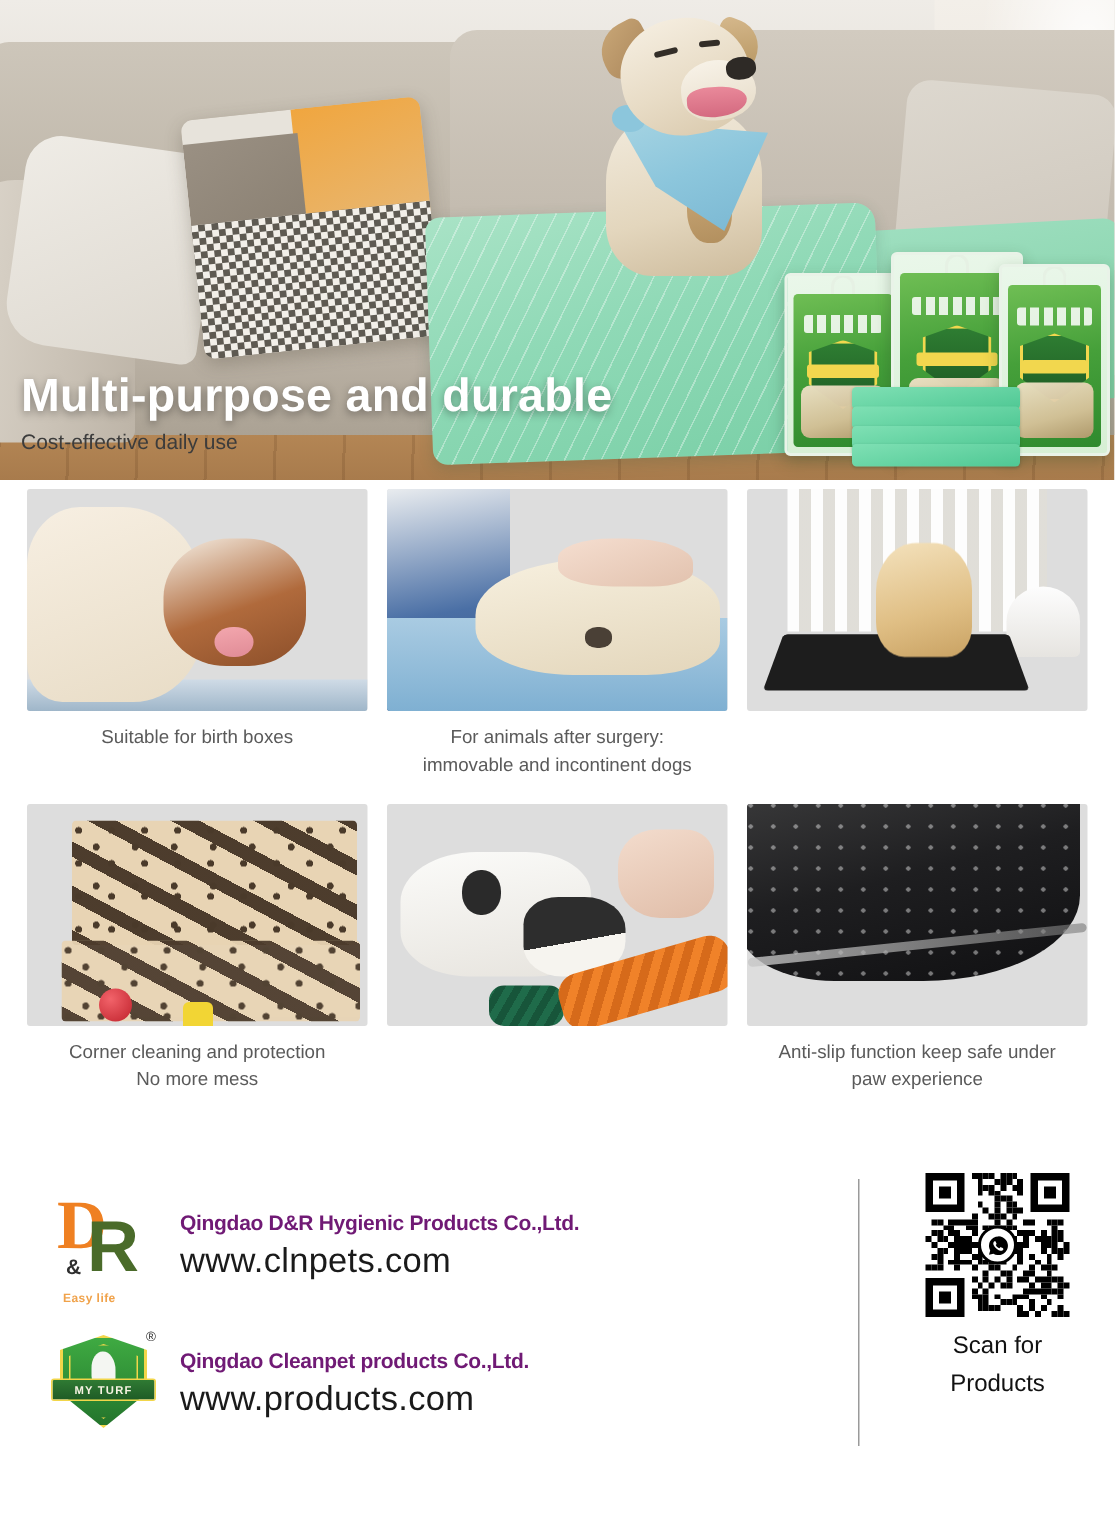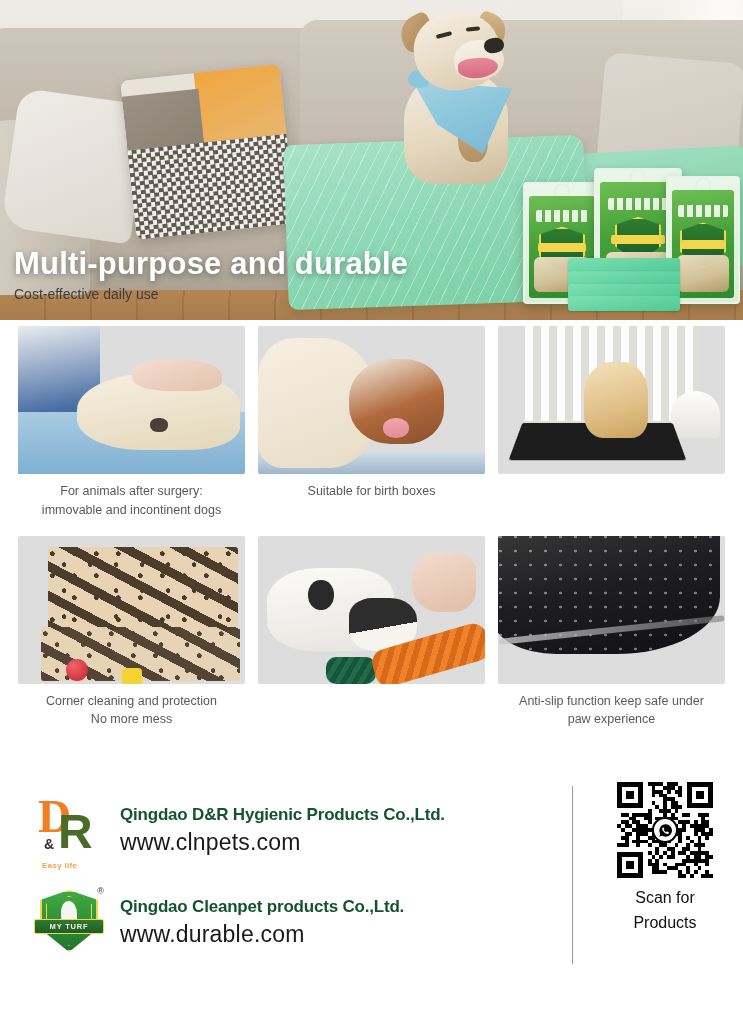--- a/index.html
+++ b/index.html
@@ -244,21 +244,21 @@
     background-image: radial-gradient(circle, rgba(255,255,255,.42) 0 1.3px, transparent 1.6px);
     background-size: 15px 14px;
   }
   .t-grip .edge { position: absolute; left: 0; top: 62%; width: 100%; height: 6px;
     background: linear-gradient(90deg, rgba(200,200,200,.8), rgba(120,120,120,.6)); border-radius: 4px; transform: rotate(-6deg); }
 
   
   .footer { position: absolute; left: 0; top: 762px; width: 743px; height: 262px; background: #fff; }
   .footer-left { position: absolute; left: 34px; top: 22px; width: 520px; }
   .brand-row { display: flex; align-items: center; gap: 16px; height: 92px; }
-  .brand-text .cname { font-size: 17px; font-weight: 700; color: #14532d; letter-spacing: -.2px; white-space: nowrap; }
+  .brand-text .cname { font-size: 14px; font-weight: 700; color: #701a75; letter-spacing: -.2px; white-space: nowrap; }
   .brand-text .curl { font-size: 23px; color: #1a1a1a; margin-top: 4px; letter-spacing: .2px; }
 
   
   .logo-dr { position: relative; width: 70px; height: 76px; flex: none; }
   .logo-dr .d { position: absolute; left: 4px; top: 2px; font-size: 46px; font-weight: 700; color: #ef8022; font-family: "Liberation Serif", serif; line-height: 1; }
   .logo-dr .r { position: absolute; left: 24px; top: 16px; font-size: 48px; font-weight: 700; color: #4a6b2a; font-family: "Liberation Sans", sans-serif; line-height: 1; }
   .logo-dr .amp { position: absolute; left: 10px; top: 44px; font-size: 14px; font-weight: 700; color: #2f2f2f; }
   .logo-dr .tag { position: absolute; left: 8px; bottom: -2px; font-size: 8px; font-weight: 700; color: #f0a24a; letter-spacing: .3px; }
 
   
@@ -385,38 +385,38 @@
     </div>
 
     <div class="hero-title">Multi-purpose and durable</div>
     <div class="hero-sub">Cost-effective daily use</div>
   </div>
 
   <div class="grid">
 
     <div class="grid-row">
       <div class="cell">
+        <div class="thumb t-puppy">
+          <div class="blanket"></div>
+          <div class="glove"></div>
+          <div class="pup"></div>
+          <div class="pnose"></div>
+        </div>
+        <div class="cap">Suitable for birth boxes</div>
+      </div>
+
+      <div class="cell">
         <div class="thumb t-surgery">
           <div class="scrub"></div>
           <div class="drape"></div>
           <div class="dogbody"></div>
           <div class="hand"></div>
           <div class="dognose"></div>
         </div>
         <div class="cap">For animals after surgery:<br>immovable and incontinent dogs</div>
-      </div>
-
-      <div class="cell">
-        <div class="thumb t-puppy">
-          <div class="blanket"></div>
-          <div class="glove"></div>
-          <div class="pup"></div>
-          <div class="pnose"></div>
-        </div>
-        <div class="cap">Suitable for birth boxes</div>
       </div>
 
       <div class="cell">
         <div class="thumb t-home">
           <div class="curtain"></div>
           <div class="table"></div>
           <div class="mat"></div>
           <div class="gold"></div>
         </div>
       </div>
@@ -474,21 +474,21 @@
       <div class="brand-row">
         <div class="logo-turf">
           <div class="shield">
             <div class="dogsil"></div>
           </div>
           <div class="ribbon">MY TURF</div>
           <span class="reg">®</span>
         </div>
         <div class="brand-text">
           <div class="cname">Qingdao Cleanpet products Co.,Ltd.</div>
-          <div class="curl">www.durable.com</div>
+          <div class="curl">www.products.com</div>
         </div>
       </div>
     </div>
 
     <div class="divider"></div>
 
     <div class="footer-right">
       <div class="qr">
         <div class="qr-grid" id="qr-grid">
             <i style="left:30.72px;top:0.00px;width:3.84px;height:3.84px;"></i>

